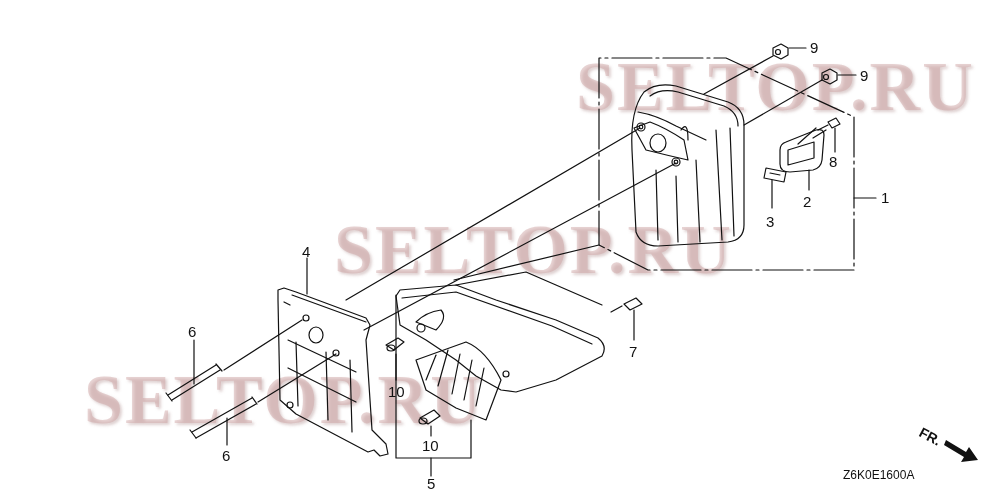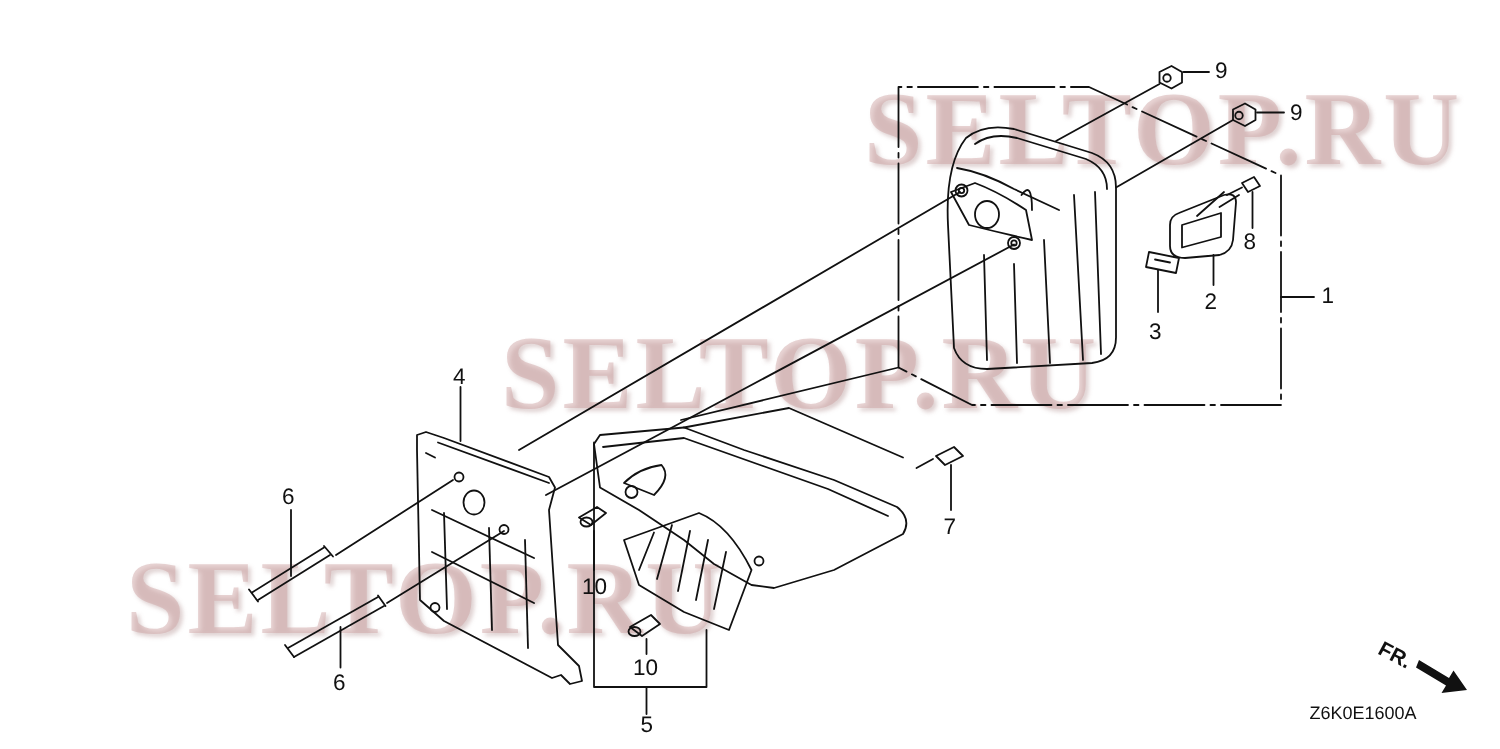--- a/index.html
+++ b/index.html
@@ -1,21 +1,21 @@
 <!DOCTYPE html>
 <html><head>
   <meta charset="utf-8">
   <style>
     html, body { margin: 0; padding: 0; background: #ffffff; }
     body { width: 1000px; height: 499px; overflow: hidden; position: relative; font-family: "Liberation Sans", sans-serif; }
     #stage { position: absolute; left: 16px; top: 0; width: 1000px; height: 404px; }
     .callout { position: absolute; font-family: "Liberation Sans", sans-serif; font-size: 15px; color: #111; line-height: 1; }
     .watermark { position: absolute; font-family: "Liberation Serif", serif; font-weight: bold; font-size: 70px; letter-spacing: 2px;
       color: rgba(205,160,160,0.45); text-shadow: 2px 2px 3px rgba(160,120,120,0.35); line-height: 1; white-space: nowrap; pointer-events: none; }
-    .code { position: absolute; font-family: "Liberation Sans", sans-serif; font-size: 12px; color: #111; margin-left: 30px; }
+    .code { position: absolute; font-family: "Liberation Sans", sans-serif; font-size: 12px; color: #111; }
     .fr { position: absolute; font-family: "Liberation Sans", sans-serif; font-weight: bold; font-size: 14px; color: #111; transform: rotate(28deg); transform-origin: left top; }
     svg { position: absolute; left: 0; top: 0; }
   </style>
 </head>
 <body>
 
 <div id="stage">
 
   <div class="watermark" style="left:560px; top:52px;">SELTOP.RU</div>
   <div class="watermark" style="left:318px; top:215px;">SELTOP.RU</div>

